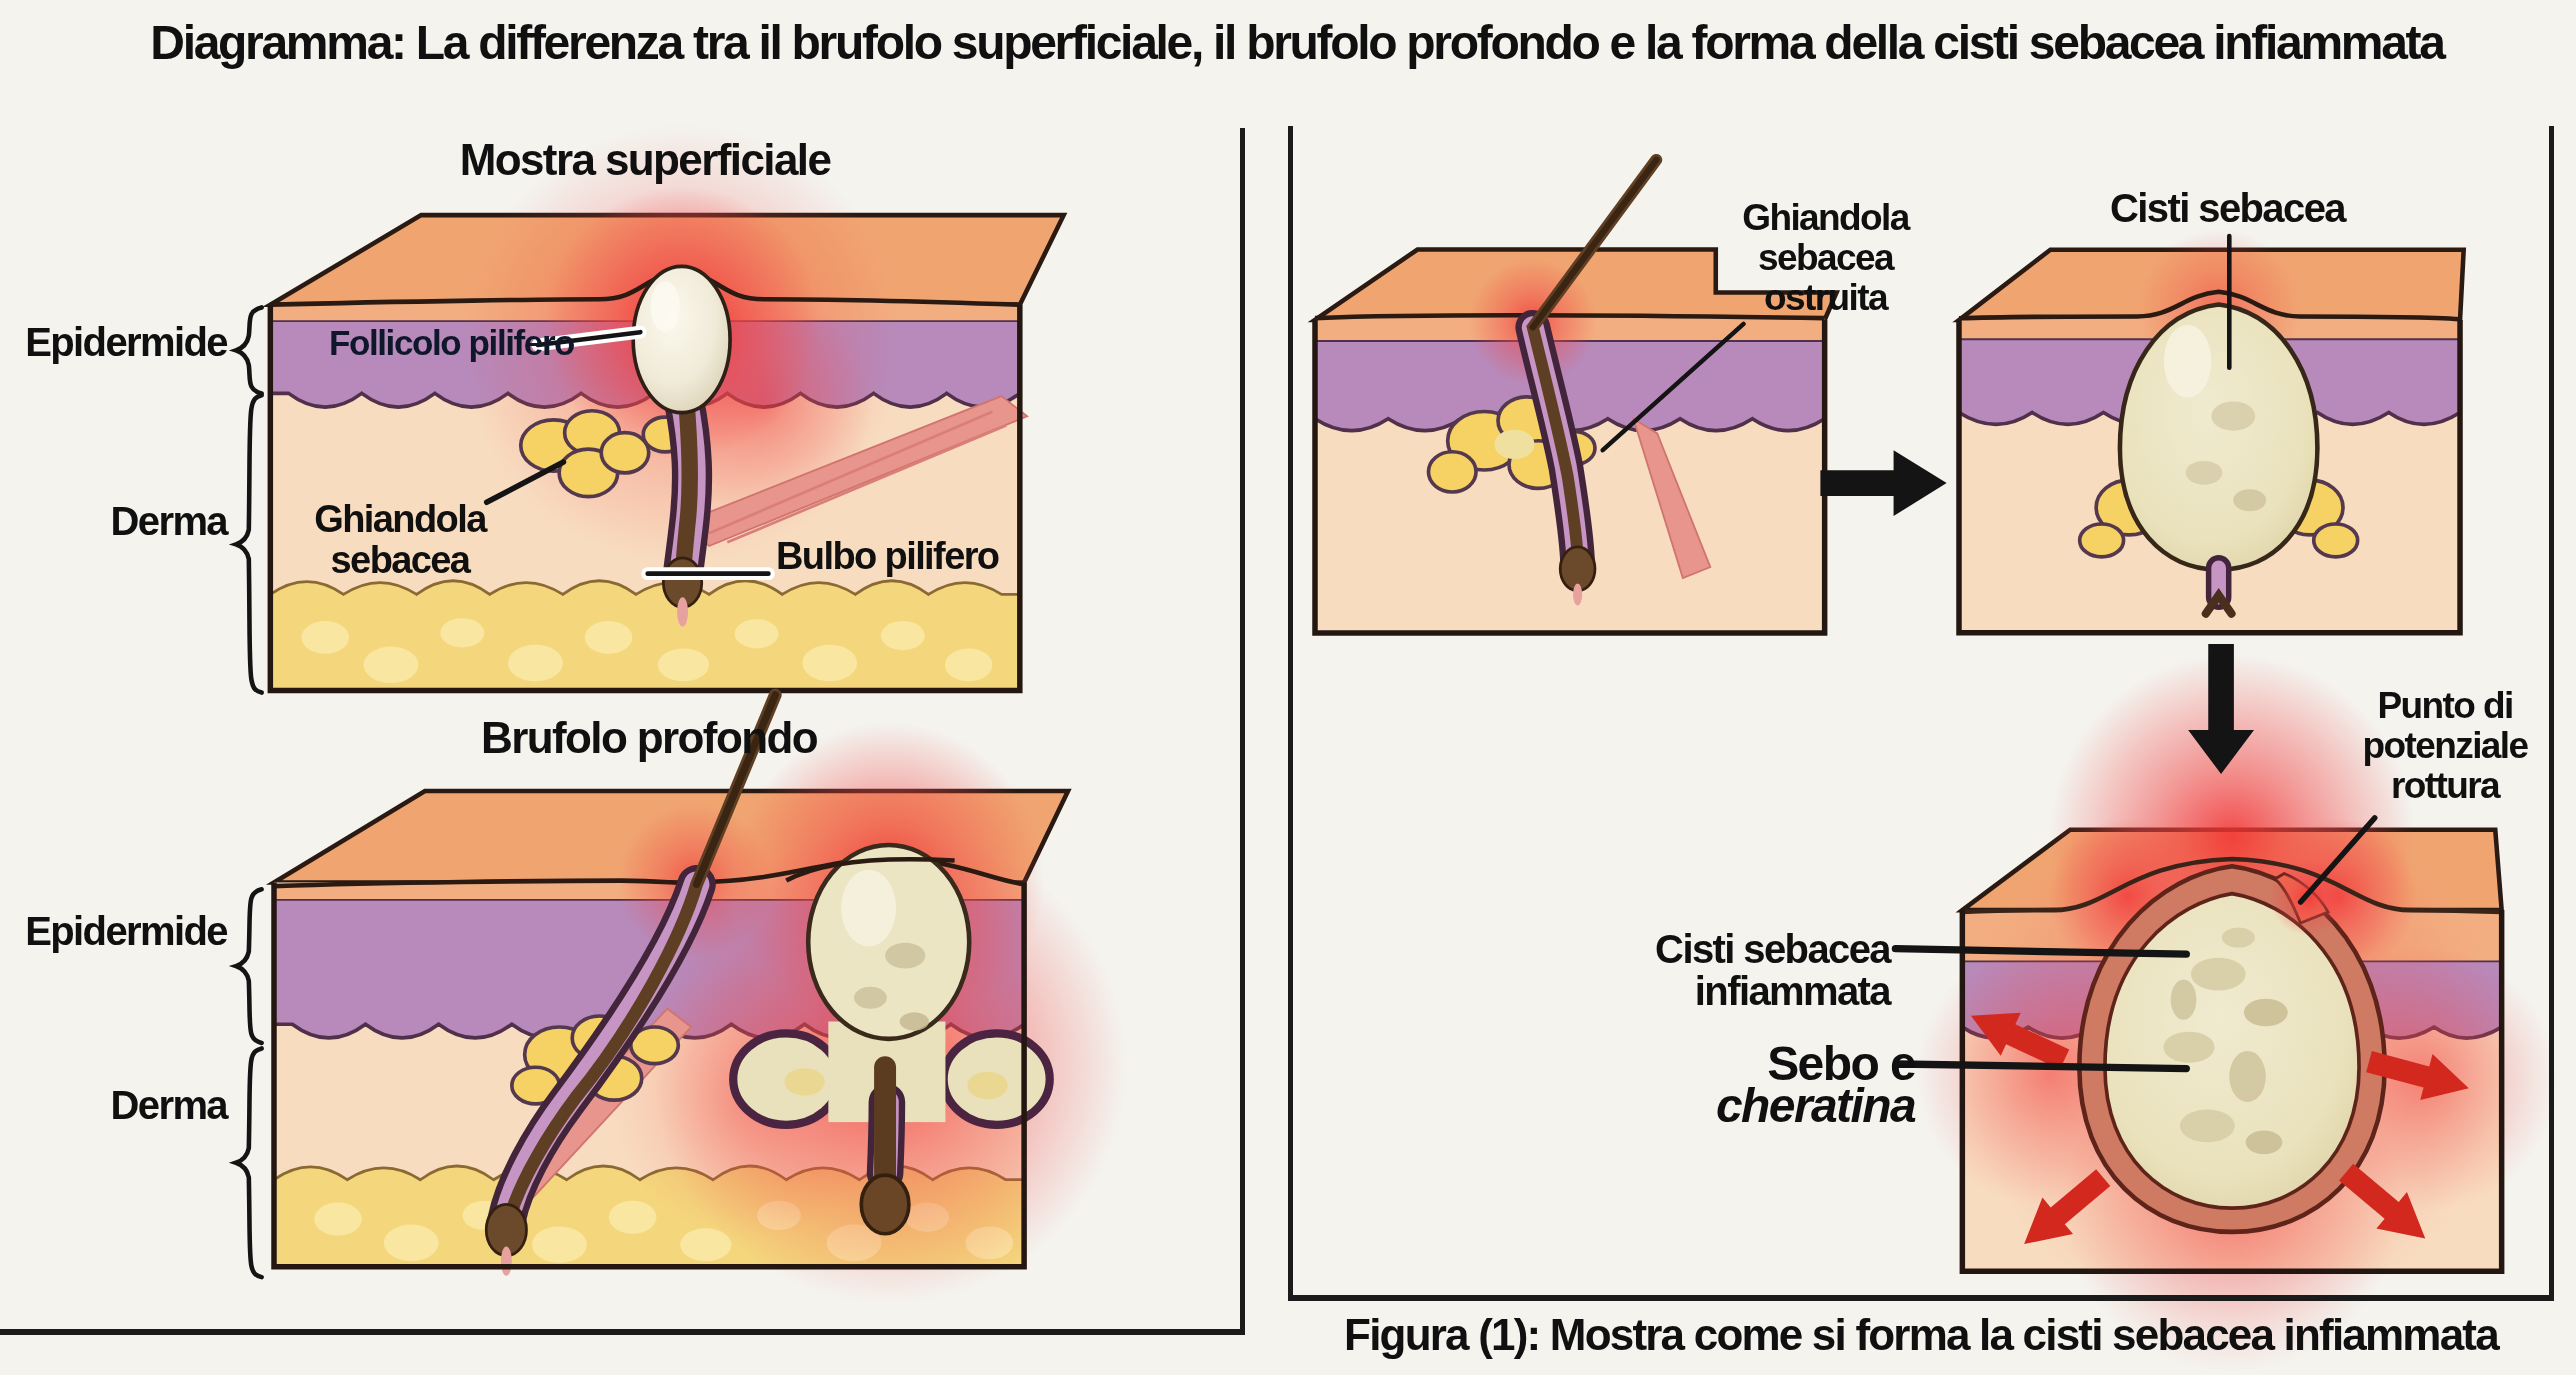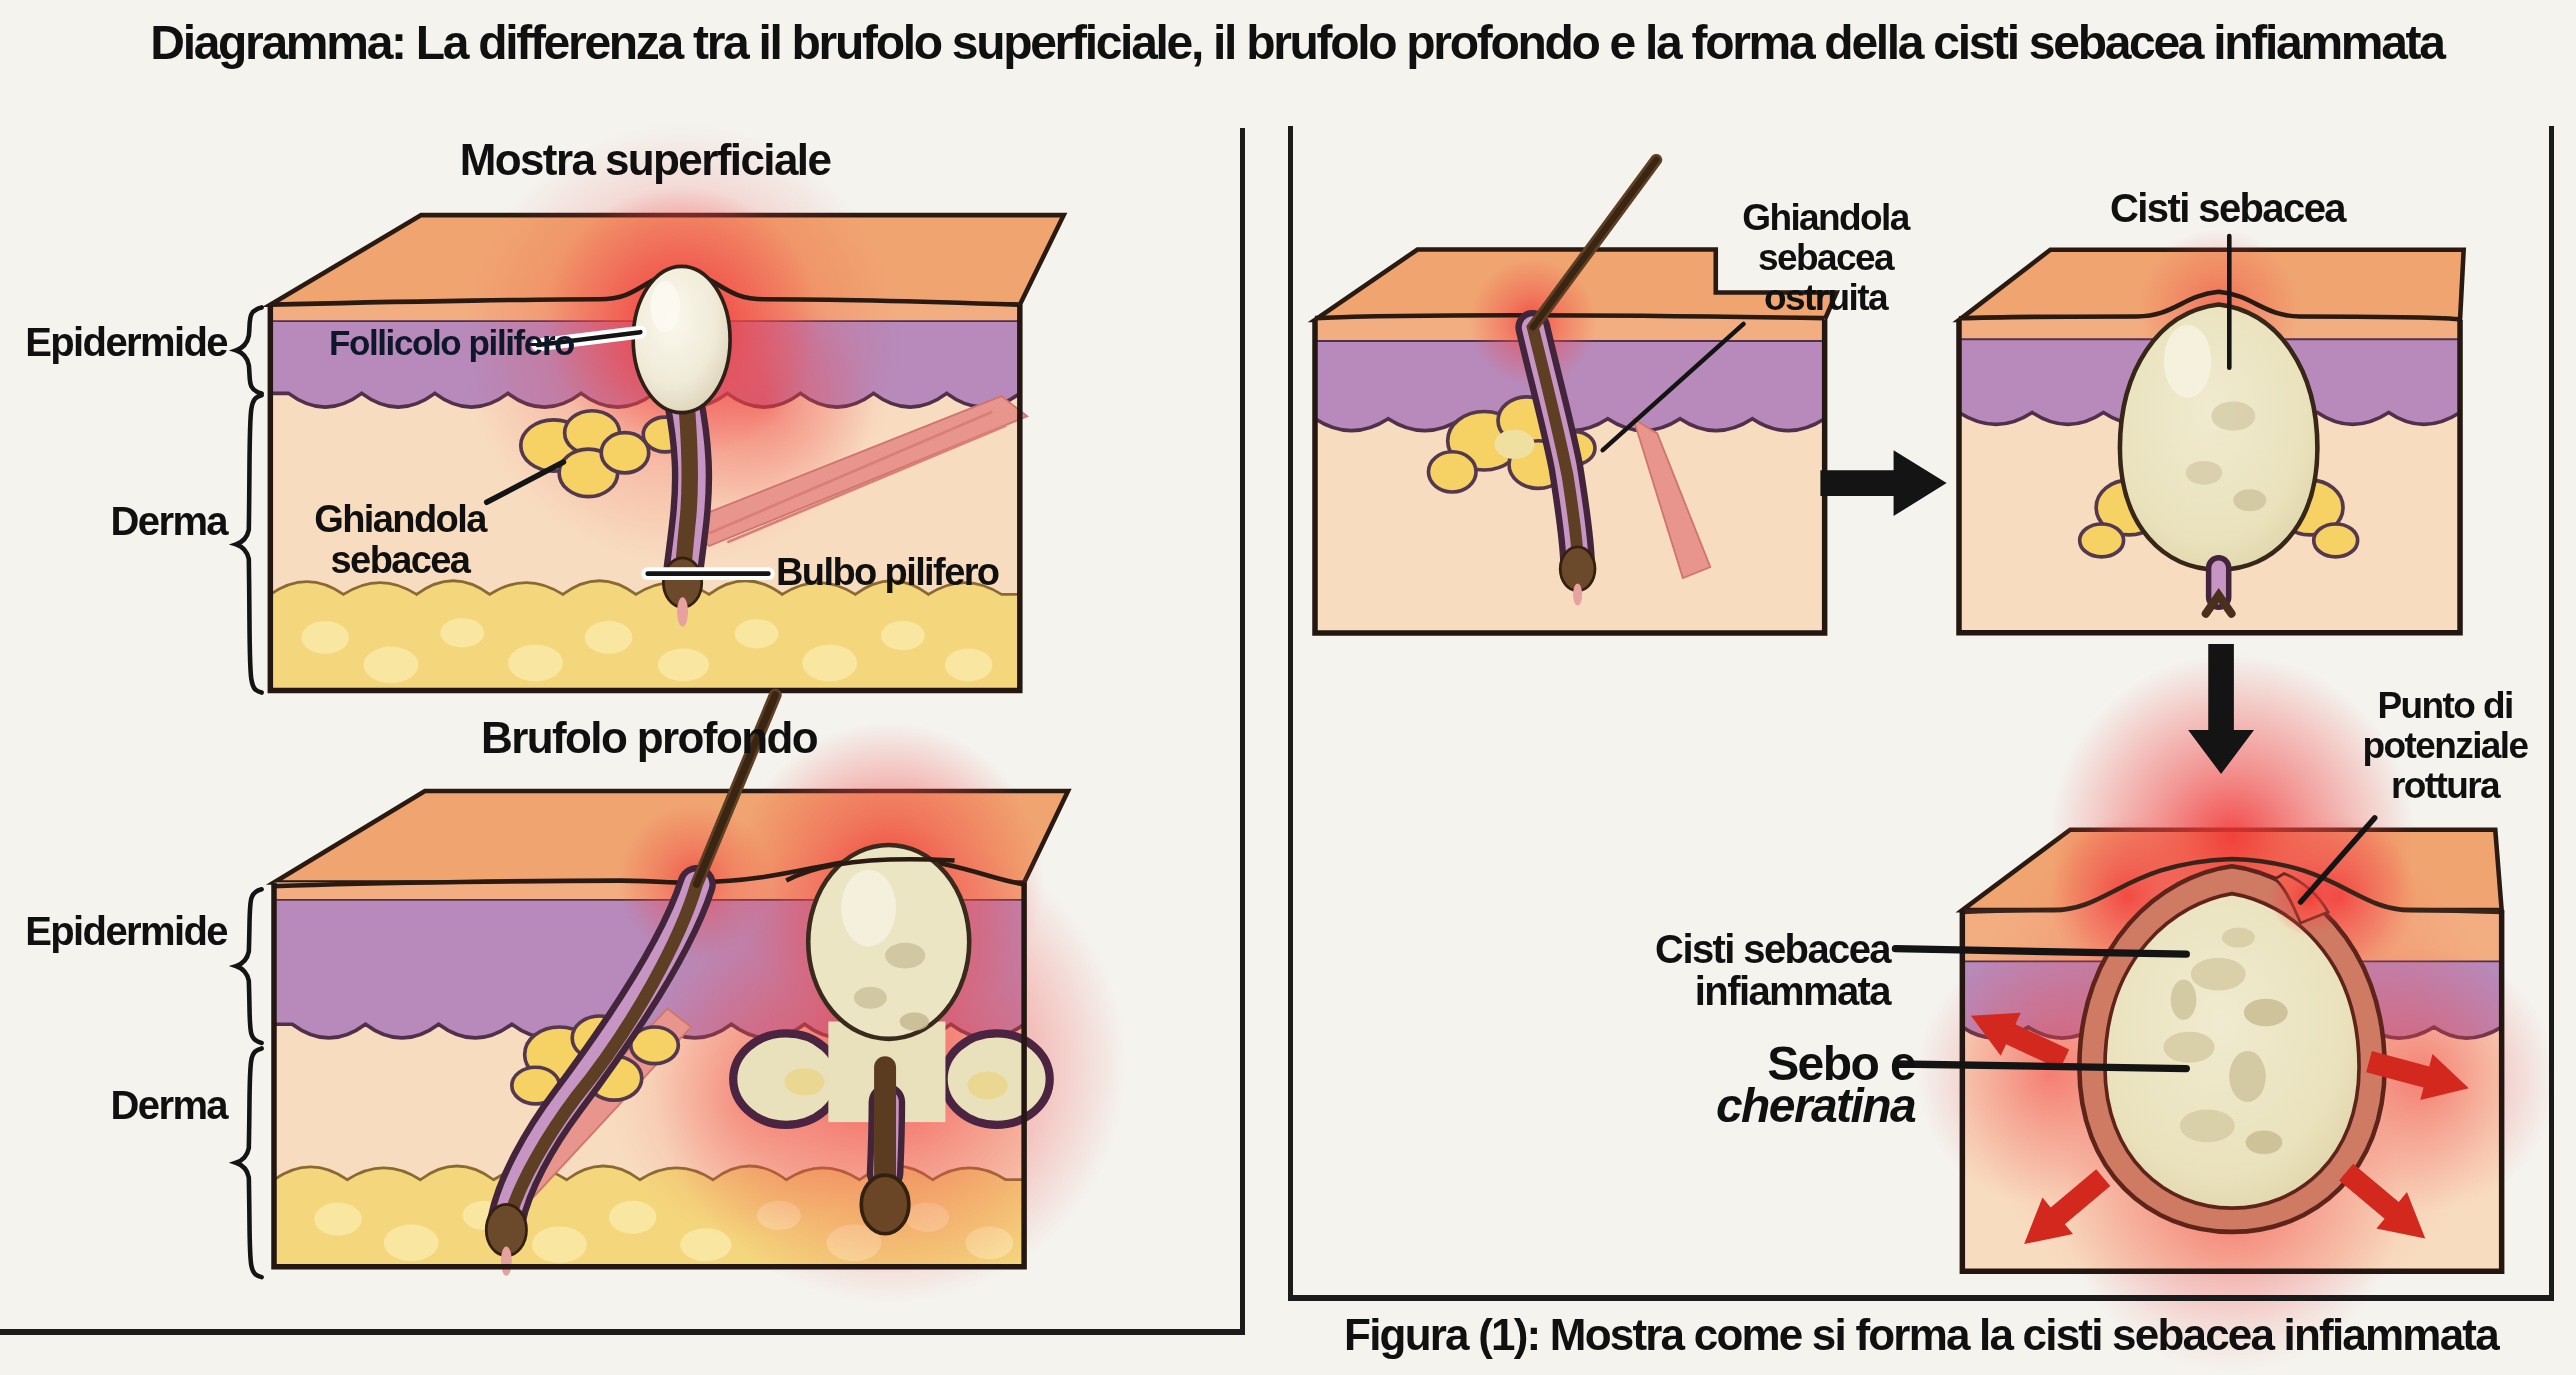--- a/index.html
+++ b/index.html
@@ -320,21 +320,21 @@
 <div class="lbl ctr" style="left:270px; width:750px; top:137px; font-size:44px;">Mostra superficiale</div>
 <div class="lbl ctr" style="left:274px; width:750px; top:715px; font-size:44px;">Brufolo profondo</div>
 
 <div class="lbl rgt" style="left:0; width:227px; top:322px; font-size:40px;">Epidermide</div>
 <div class="lbl rgt" style="left:0; width:227px; top:501px; font-size:40px;">Derma</div>
 <div class="lbl" style="left:285px; top:325px; font-size:35px; letter-spacing:-1.4px; color:#0f172a;margin-left:44px;">Follicolo pilifero</div>
 <div class="lbl ctr" style="left:295px; width:210px; top:499px; font-size:38px; line-height:41px;">
   <span style="display:block;">Ghiandola</span>
   <span style="display:block;">sebacea</span>
 </div>
-<div class="lbl" style="left:776px; top:553px; font-size:38px;">Bulbo pilifero</div>
+<div class="lbl" style="left:776px; top:537px; font-size:38px;">Bulbo pilifero</div>
 
 <div class="lbl rgt" style="left:0; width:227px; top:911px; font-size:40px;">Epidermide</div>
 <div class="lbl rgt" style="left:0; width:227px; top:1085px; font-size:40px;">Derma</div>
 
 <div class="lbl ctr" style="left:1703px; width:245px; top:198px; font-size:37px; line-height:40px;">
   <span style="display:block;">Ghiandola</span>
   <span style="display:block;">sebacea</span>
   <span style="display:block;">ostruita</span>
 </div>
 

